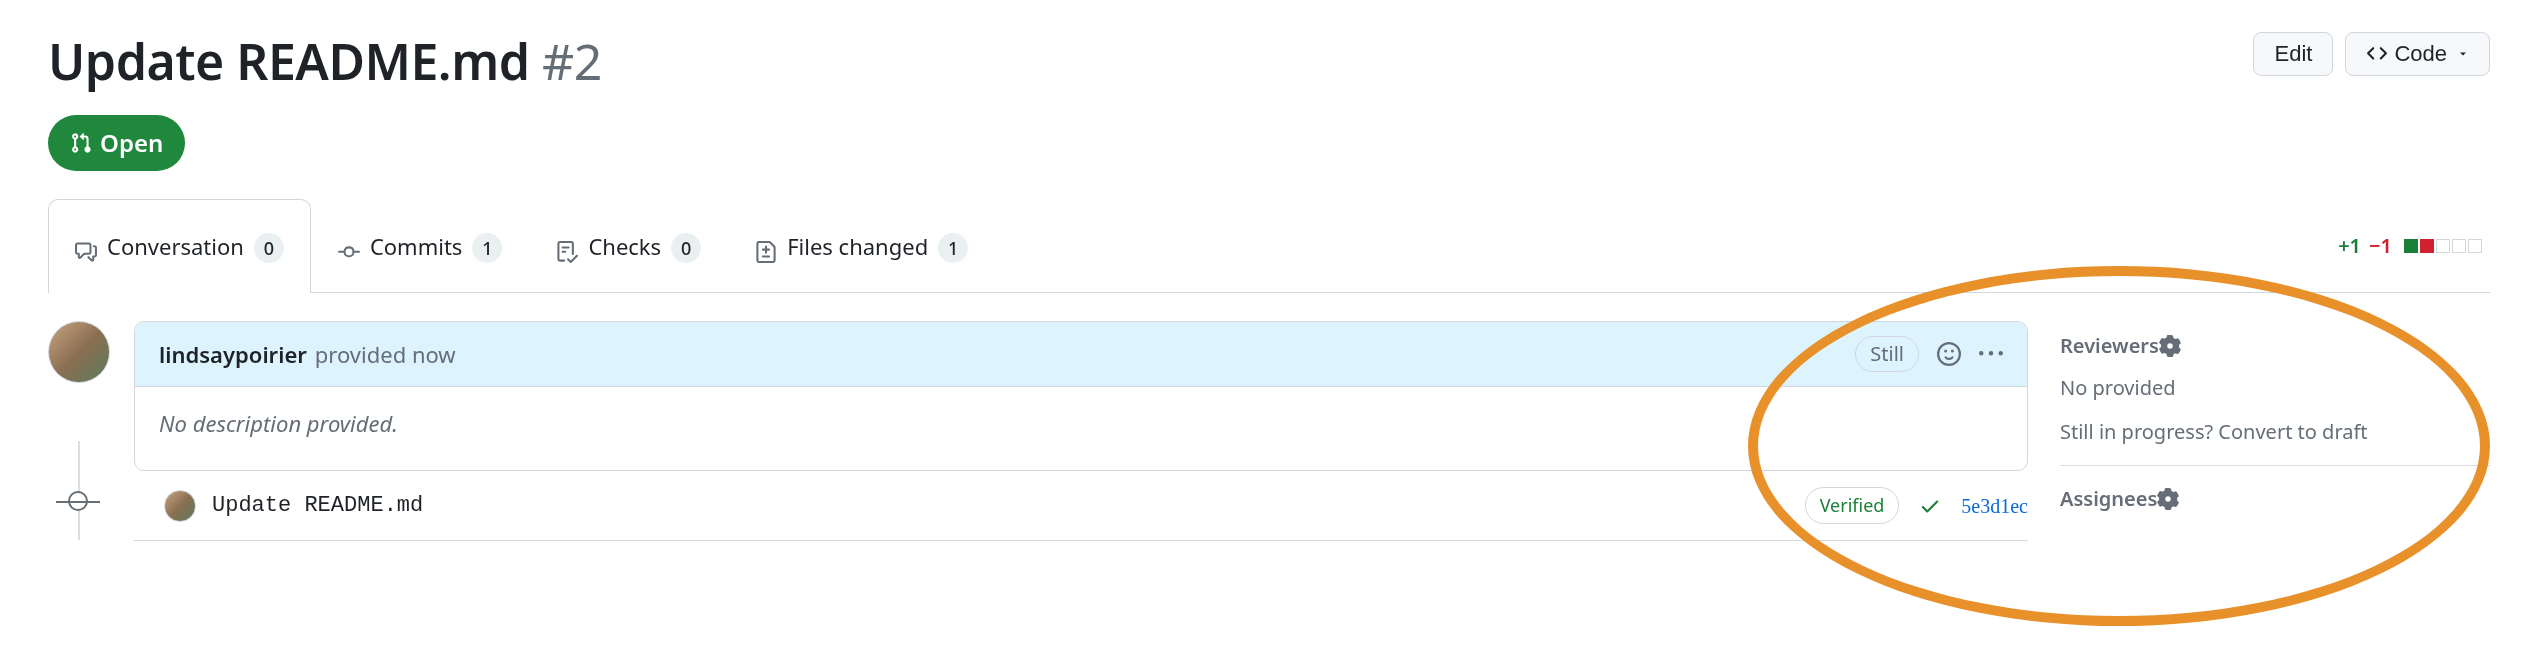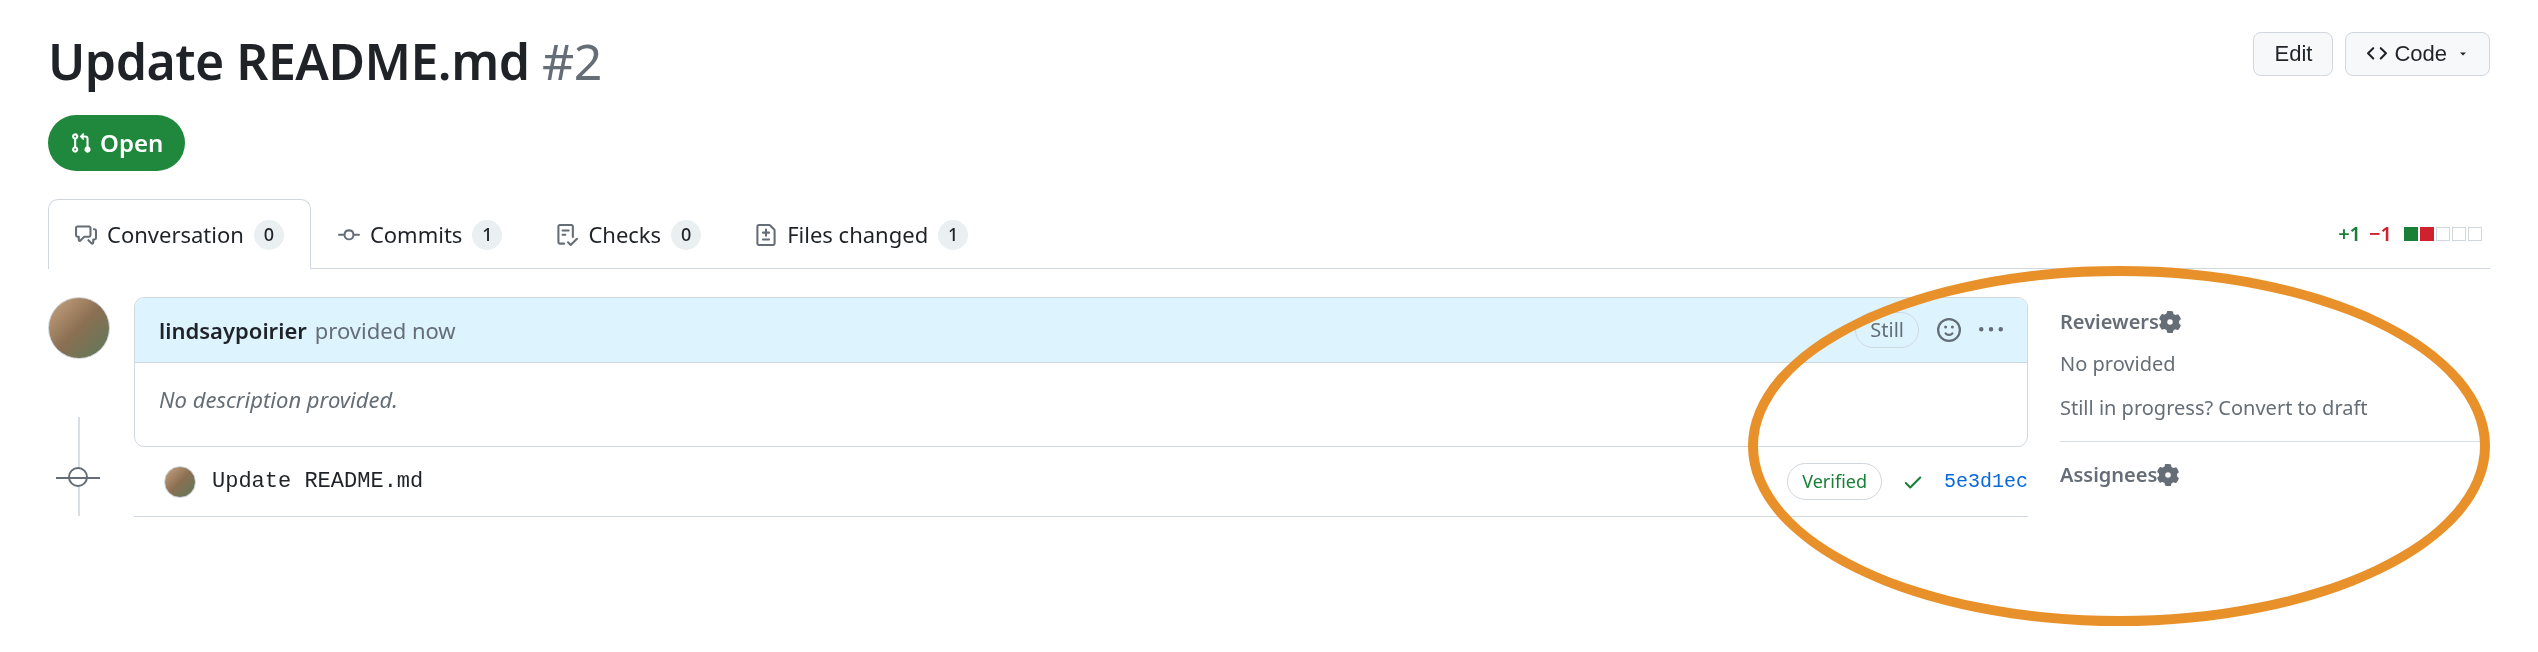--- a/index.html
+++ b/index.html
@@ -46,21 +46,21 @@
   .meta-text{font-size:22px;color:var(--muted);}
   .meta-text .user{color:var(--muted);font-weight:600;}
   .branch-label{
     font-family:var(--mono);background:var(--blue-subtle);color:var(--blue-label);
     border-radius:6px;padding:2px 10px;font-size:20px;display:inline-block;
   }
   .copy-icon{color:var(--muted);margin-left:4px;display:inline-flex;align-items:center;}
   
   .tabs-row{display:flex;align-items:center;border-bottom:1px solid var(--border);position:relative;}
   .tab{
-    display:inline-flex;align-items:center;gap:10px;padding:18px 26px;font-size:22px;color:var(--fg);
+    display:inline-flex;align-items:flex-end;gap:10px;padding:30px 26px;font-size:22px;color:var(--fg);
     border:1px solid transparent;border-bottom:none;border-top-left-radius:10px;border-top-right-radius:10px;
     margin-bottom:-1px;cursor:pointer;
   }
   .tab.active{border-color:var(--border);background:var(--bg);font-weight:400;}
   .tab .icon{color:var(--muted);display:inline-flex;}
   .tab.active .icon{color:var(--muted);}
   .counter{
     display:inline-flex;align-items:center;justify-content:center;
     min-width:30px;height:30px;padding:0 8px;border-radius:999px;
     background:var(--badge-bg);color:var(--fg);font-size:18px;font-weight:500;
@@ -117,21 +117,21 @@
   }
   .commit-node::after{
     content:"";position:absolute;left:-14px;right:-14px;top:50%;height:2px;background:var(--muted);
   }
   .commit-msg{font-family:var(--mono);font-size:22px;color:var(--fg);}
   .commit-right{margin-left:auto;display:flex;align-items:center;gap:20px;}
   .verified{
     border:1px solid var(--border);border-radius:999px;padding:4px 14px;font-size:18px;color:#1a7f37;cursor:pointer;
   }
   .check{color:var(--green-check);display:inline-flex;}
-  .sha{font-family:Liberation Mono, monospace;font-size:20px;color:var(--blue-label);}
+  .sha{font-family:Liberation Serif, serif;font-size:20px;color:var(--blue-label);}
   
   .side-block{border-bottom:1px solid var(--border-muted);padding:18px 0;}
   .side-block:first-child{padding-top:10px;}
   .side-head{display:flex;align-items:center;justify-content:flex-start;margin-bottom:12px;}
   .side-head h4{margin:0;font-size:20px;font-weight:600;color:var(--muted);}
   .side-body{font-size:20px;color:var(--muted);}
   .side-link{color:var(--muted);cursor:pointer;}
   
   .anno-ellipse{
     position:absolute;border:10px solid #e8912a;border-radius:50%;

